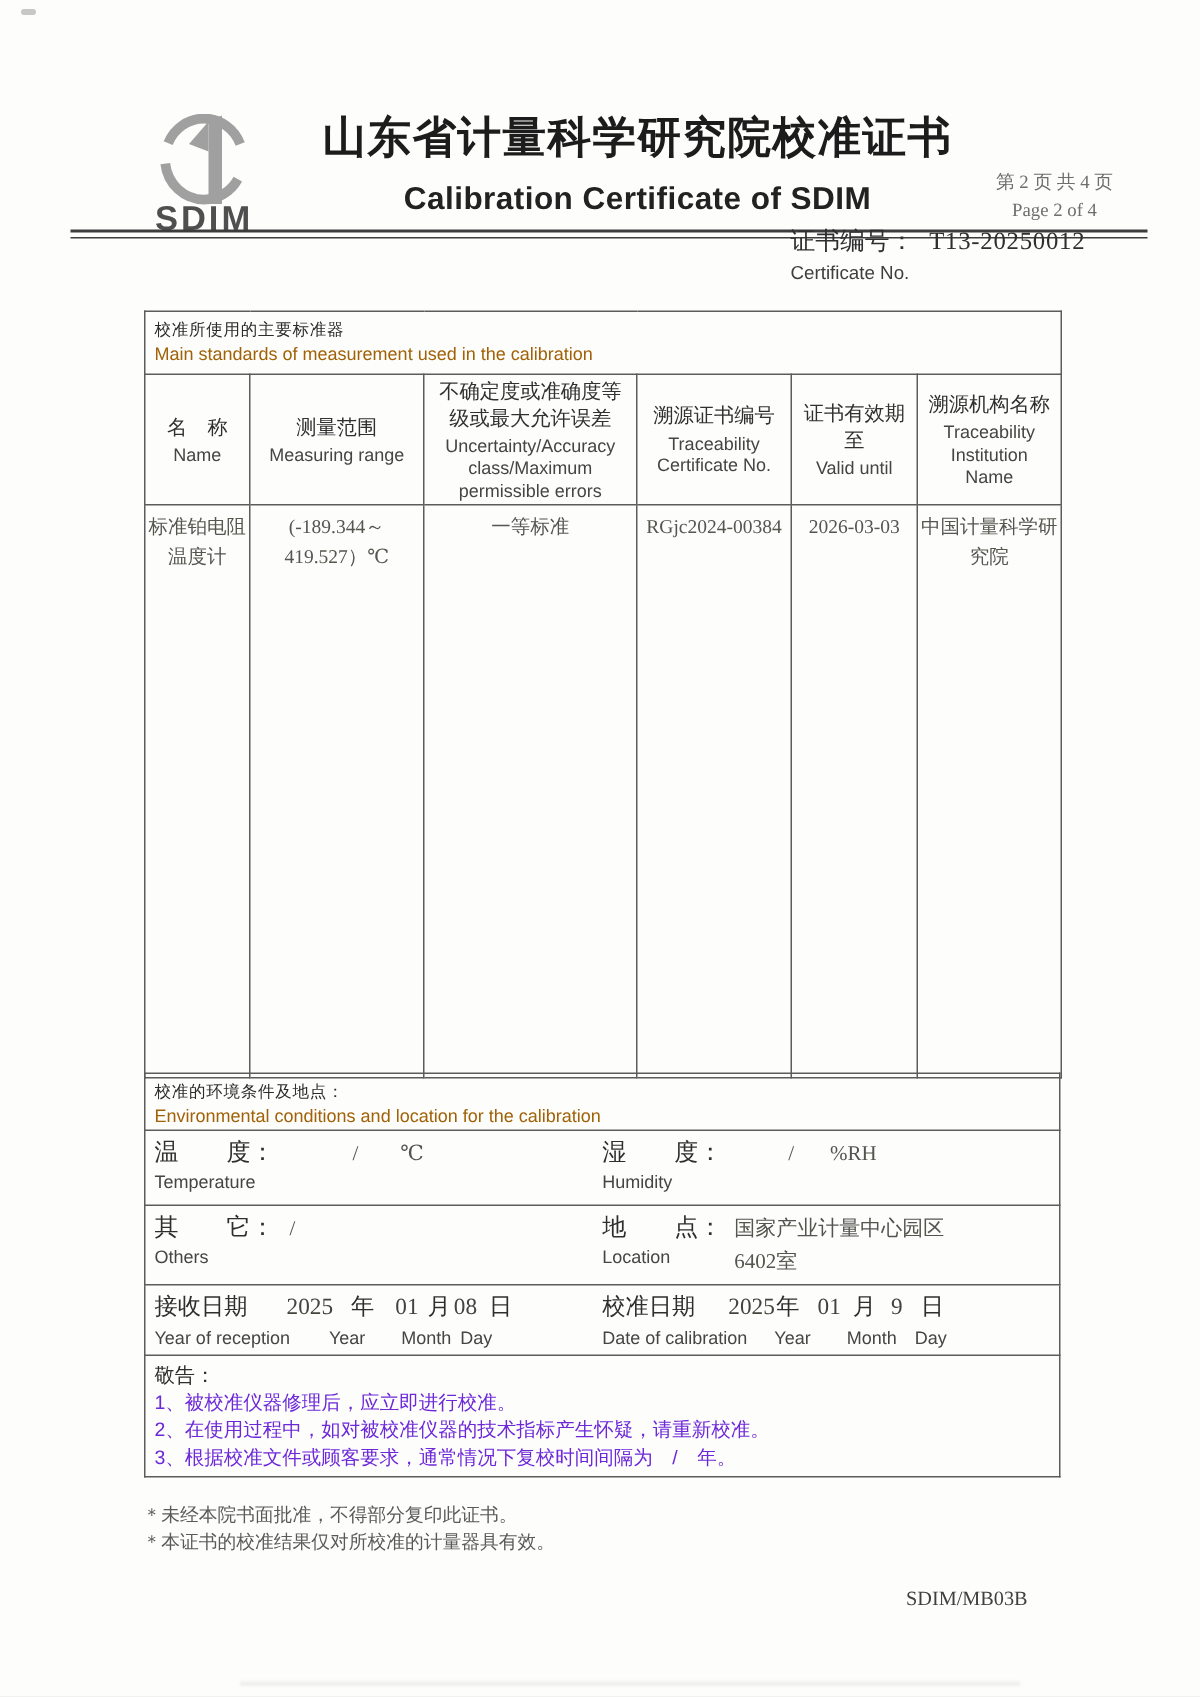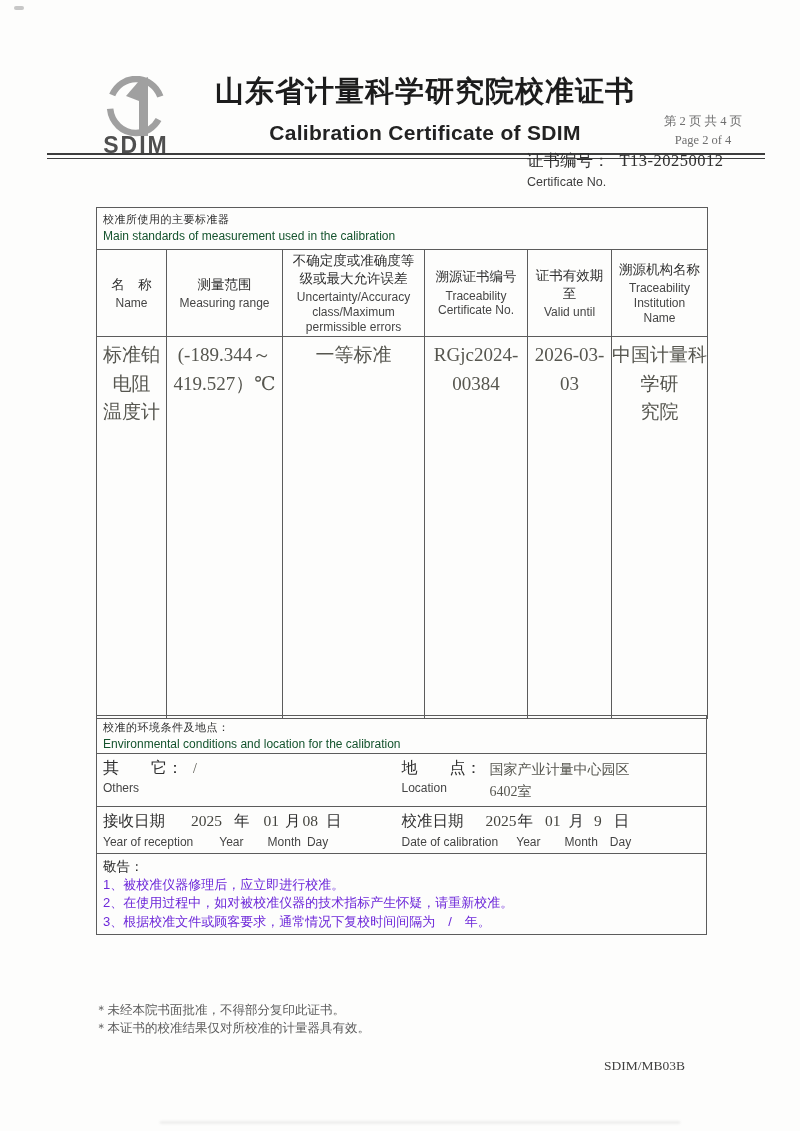--- a/index.html
+++ b/index.html
@@ -30,28 +30,28 @@
   .certno-line .num { margin-left:10px; letter-spacing:0.5px; }
   .certno-en { font-size:12.5px; color:#3e3e3e; margin-top:3px; }
 
   
   table { border-collapse:collapse; table-layout:fixed; }
   td { border:1px solid #5c5c5c; }
   .std-table, .env-table { position:absolute; left:96px; width:611px; }
   .std-table { top:207px; }
   .env-table { top:715px; }
   .zh-title { font-size:11px; color:#2c2c2c; letter-spacing:0.5px; }
-  .en-sub { font-size:12px; color:#14532d; margin-top:2px; }
+  .en-sub { font-size:12px; color:#a16207; margin-top:2px; }
   .tbl-title-cell { height:42px; padding:4px 6px 2px 6px; vertical-align:top; }
 
   .col-headers td { height:85px; text-align:center; vertical-align:middle; padding:2px 1px; }
   .col-headers .zh { font-size:13.5px; color:#303030; line-height:1.35; }
   .col-headers .en { font-size:12px; color:#454545; line-height:1.22; margin-top:2px; }
   .data-row td { height:382px; vertical-align:top; text-align:center; padding-top:4px;
-                 font-size:19px; color:#56564f; line-height:1.5; }
+                 font-size:13px; color:#56564f; line-height:1.5; }
 
   
   .env-table td { padding:4px 6px 2px 6px; vertical-align:top; }
   .r-title td { height:37px; }
   .r-temp td { height:50px; }
   .r-others td { height:53px; }
   .r-dates td { height:47px; }
   .r-notice td { height:81px; }
   .half-row { display:flex; }
   .half { width:50%; }
@@ -191,20 +191,38 @@
   </table>
 
   <table class="env-table">
     <tbody>
       <tr class="r-title">
         <td>
           <div class="zh-title">校准的环境条件及地点：</div>
           <div class="en-sub">Environmental conditions and location for the calibration</div>
         </td>
       </tr>
+      <tr class="r-temp">
+        <td>
+          <div class="half-row">
+            <div class="half">
+              <div class="l1">
+                <span>温　　度：</span><span class="env-val serif">/</span><span class="env-unit serif">℃</span>
+              </div>
+              <div class="en-lbl">Temperature</div>
+            </div>
+            <div class="half">
+              <div class="l1">
+                <span>湿　　度：</span><span class="env-val-h serif">/</span><span class="env-unit-h serif">%RH</span>
+              </div>
+              <div class="en-lbl">Humidity</div>
+            </div>
+          </div>
+        </td>
+      </tr>
       <tr class="r-others">
         <td>
           <div class="half-row">
             <div class="half">
               <div class="l1">
                 <span>其　　它：</span><span class="env-val-sm serif">/</span>
               </div>
               <div class="en-lbl">Others</div>
             </div>
             <div class="half loc-flex">

